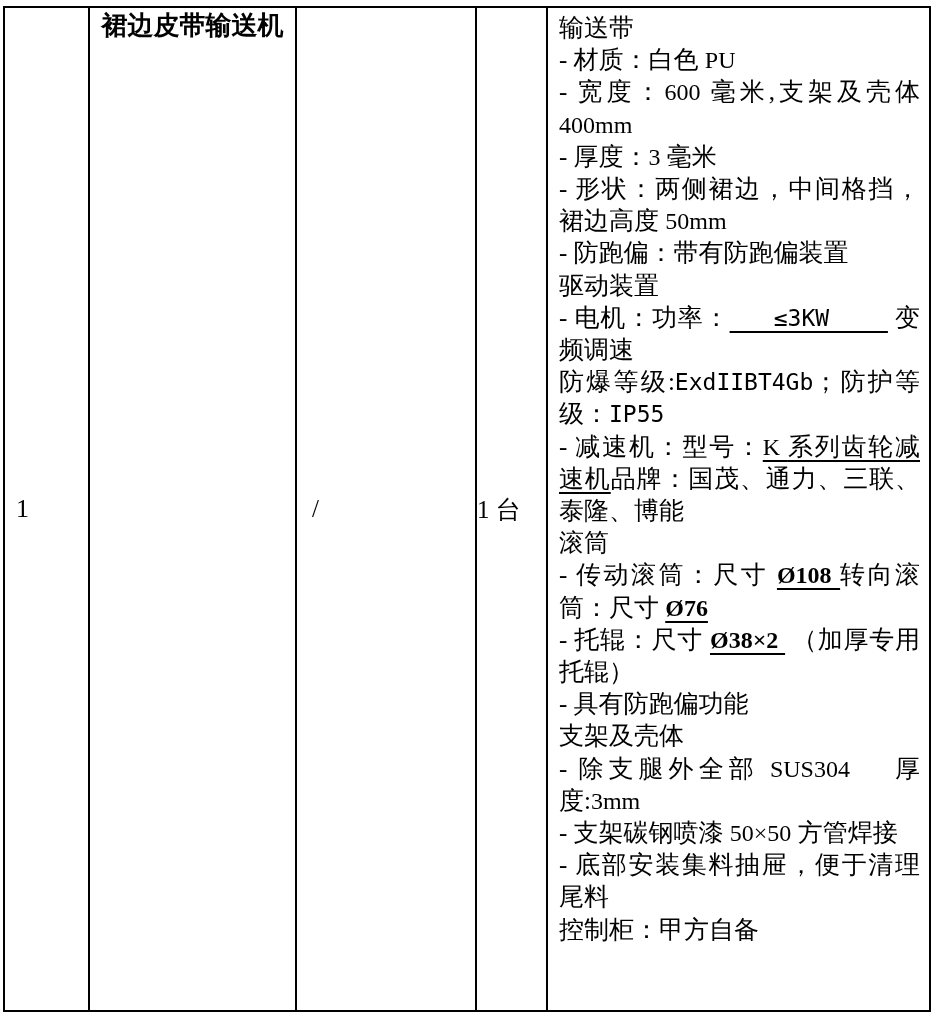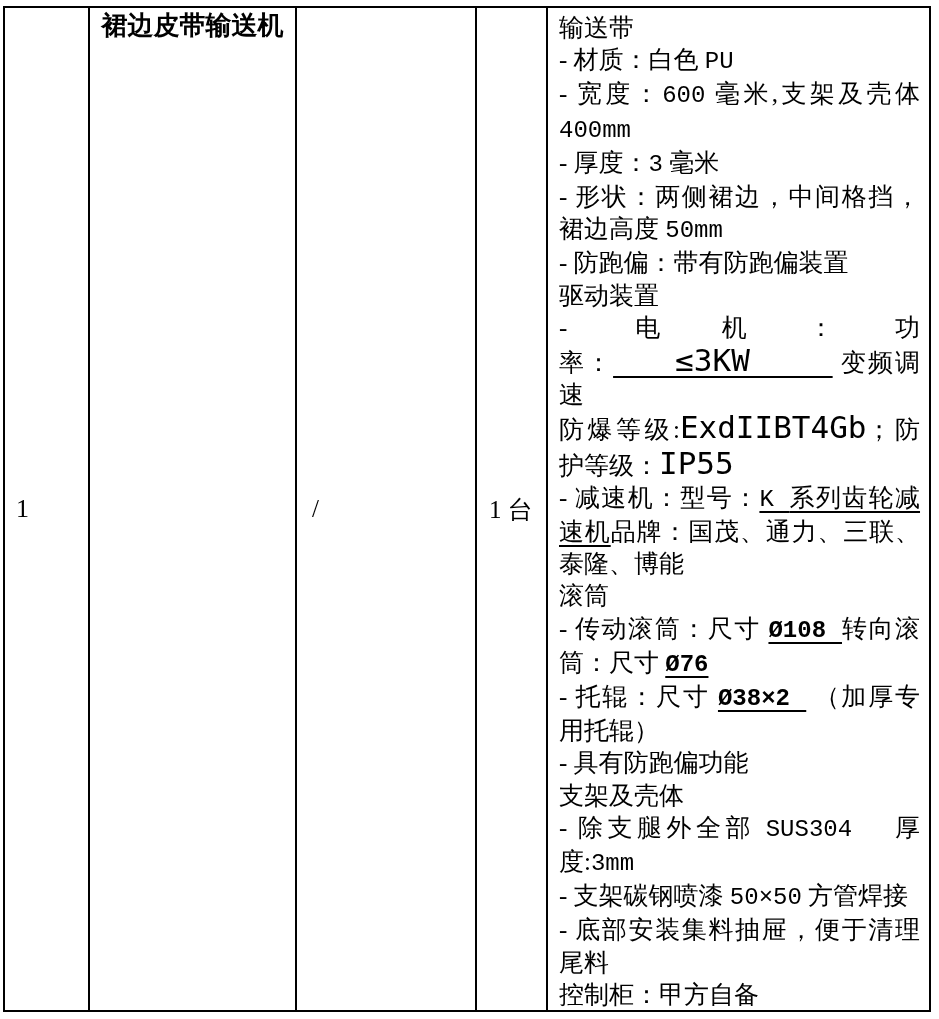--- a/index.html
+++ b/index.html
@@ -12,25 +12,25 @@
     position:absolute;left:3px;top:6px;width:928px;height:1006px;
     box-sizing:border-box;border:2px solid #000;
     display:grid;grid-template-columns:85px 207px 180px 71px 1fr;
     background:#fff;
   }
   .cell{box-sizing:border-box;border-right:2px solid #000;min-width:0;}
   .cell.last{border-right:none;}
   .c-index{display:flex;align-items:center;padding-left:11px;font-size:26px;}
   .c-name{display:flex;align-items:flex-start;justify-content:center;font-size:26px;font-weight:bold;text-align:center;}
   .c-model{display:flex;align-items:center;padding-left:15px;font-size:25px;}
-  .c-qty{display:flex;align-items:center;padding-left:12px;font-size:25px;white-space:nowrap;}
+  .c-qty{display:flex;align-items:center;font-size:25px;white-space:nowrap;}
   .c-detail{padding:4px 9px 4px 11px;font-size:25px;line-height:32.2px;text-align:justify;overflow:hidden;border-radius:28px;}
   .para{margin:0;}
-  .seg-latin{font-family:Liberation Mono, monospace;font-size:24px;margin-top:36px;}
-  .seg-mono{font-family:"DejaVu Sans Mono","Liberation Mono",monospace;font-size:31px;}
+  .seg-latin{font-family:Liberation Serif, serif;font-size:24px;margin-top:36px;}
+  .seg-mono{font-family:"DejaVu Sans Mono","Liberation Mono",monospace;font-size:23px;}
   .seg-u{text-decoration:underline;text-decoration-thickness:2px;text-underline-offset:5px;}
   .seg-b{font-weight:bold;}
 </style>
 </head>
 <body>
 
 <div class="doc-table">
   <div class="cell c-index">
     <span>1</span>
   </div>

